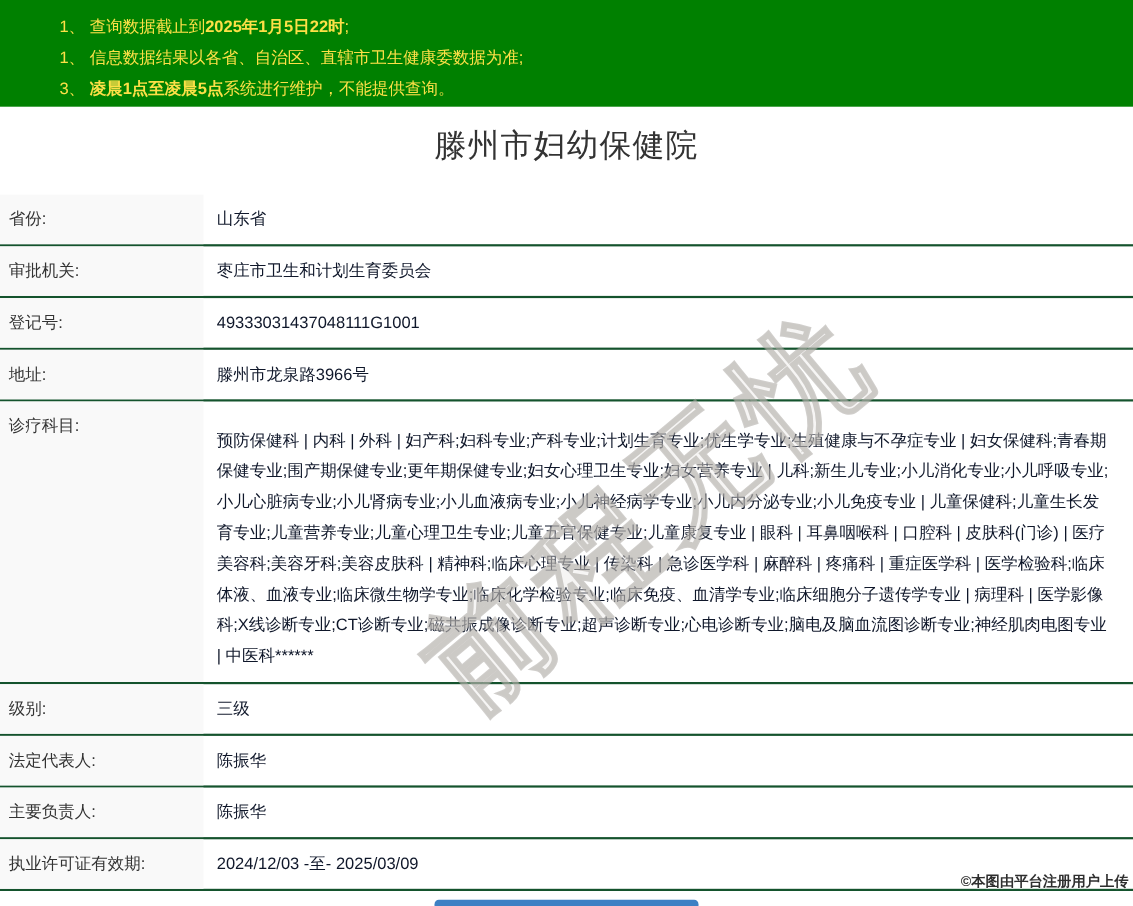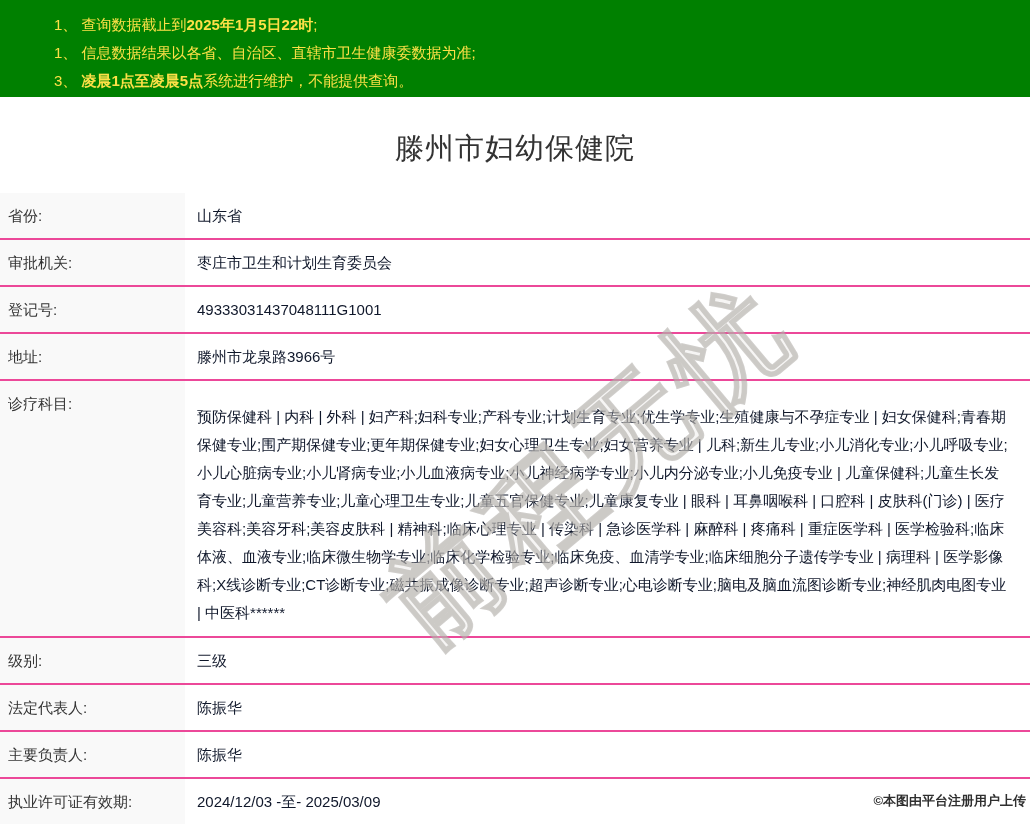--- a/index.html
+++ b/index.html
@@ -27,33 +27,33 @@
     font-size: 15px;
   }
   .notice .line {
     line-height: 28px;
     white-space: nowrap;
   }
   .notice b { font-weight: bold; }
 
   
   .title {
-    margin: 32px 0 24px 0;
+    margin: 16px 0 24px 0;
     text-align: center;
     font-size: 29px;
     font-weight: 500;
     color: #333333;
     letter-spacing: 1px;
   }
 
   
   .info-table { width: 1030px; }
   .row {
     display: flex;
-    border-bottom: 2px solid #ec4899;
+    border-bottom: 2px solid #14532d;
     font-size: 15px;
     color: #333333;
   }
   .row .label {
     box-sizing: border-box;
     flex: 0 0 185px;
     background: #f9f9f9;
     padding: 13px 4px 13px 8px;
     line-height: 19px;
   }

